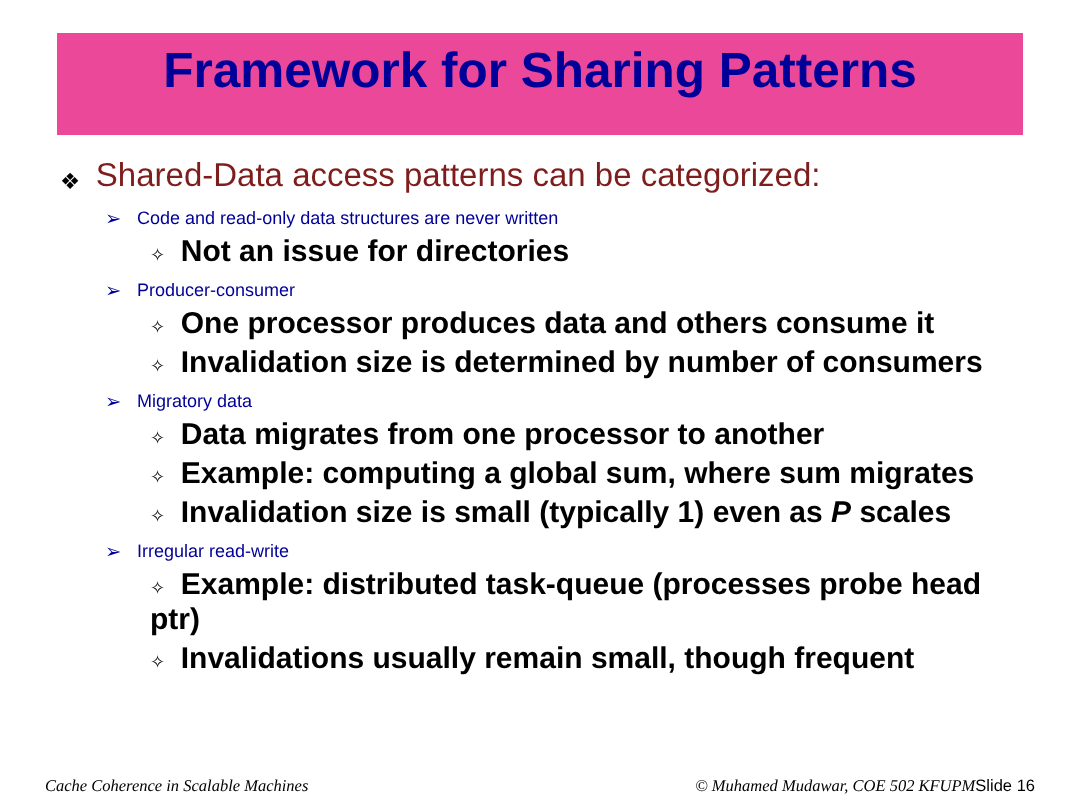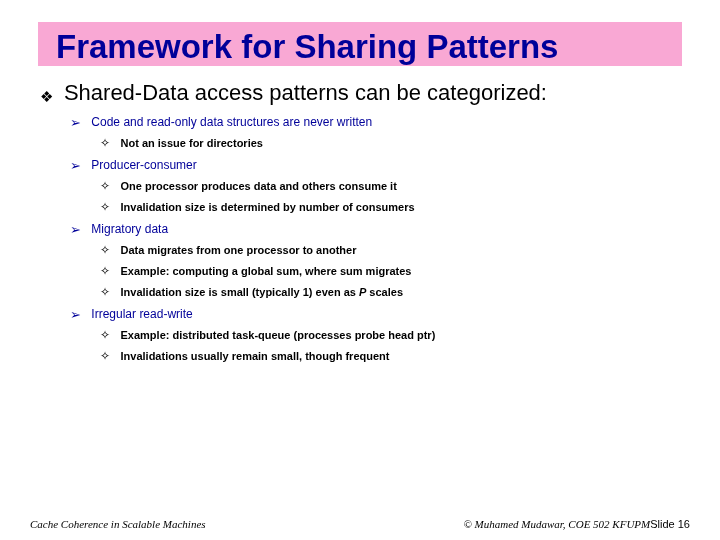--- a/index.html
+++ b/index.html
@@ -1,39 +1,40 @@
 <!DOCTYPE html>
 <html><head>
 <meta charset="utf-8">
 <style>
   * { box-sizing: border-box; margin: 0; padding: 0; }
   html, body { width: 720px; height: 540px; overflow: hidden; }
   body { background: #fff; font-family: Arial, Helvetica, sans-serif; position: relative; }
   .slide { width: 720px; height: 540px; padding: 22px 38px 0 38px; position: relative; }
   .title-box {
-    background: #f9a8d4;
-    padding: 6px 18px 0 18px;
+    background: #ec4899;
+    padding: 6px 18px 24px 18px;
     margin-bottom: 14px;
+    text-align: center;
   }
   .title-box h1 {
     font-family: "Comic Sans MS", "Comic Sans", cursive, sans-serif;
     color: #000099;
     font-size: 33px;
     font-weight: bold;
   }
   .content { padding: 0 2px; }
   .lvl1 { margin: 0 0 6px 0; }
   .lvl1 .bullet { color: #000; font-size: 15px; margin-right: 6px; position: relative; top: 2px; }
-  .lvl1 .txt { color: #000000; font-size: 22px; }
+  .lvl1 .txt { color: #7f1d1d; font-size: 22px; }
   .lvl2 { margin: 4px 0 2px 30px; }
   .lvl2 .bullet { color: #000099; font-size: 13px; margin-right: 6px; position: relative; top: 1px; }
   .lvl2 .txt { color: #000099; font-size: 12px; }
   .lvl3 { margin: 3px 0 3px 60px; }
   .lvl3 .bullet { color: #000; font-size: 12px; margin-right: 6px; position: relative; top: 0; }
-  .lvl3 .txt { color: #000; font-size: 11px; font-weight: bold; }
+  .lvl3 .txt { color: #000; font-size: 20px; font-weight: bold; }
   .lvl3 .txt em { font-style: italic; font-weight: bold; }
   .footer {
     position: absolute;
     bottom: 10px;
     left: 0;
     width: 720px;
     padding: 0 30px;
     display: flex;
     justify-content: space-between;
     align-items: baseline;

